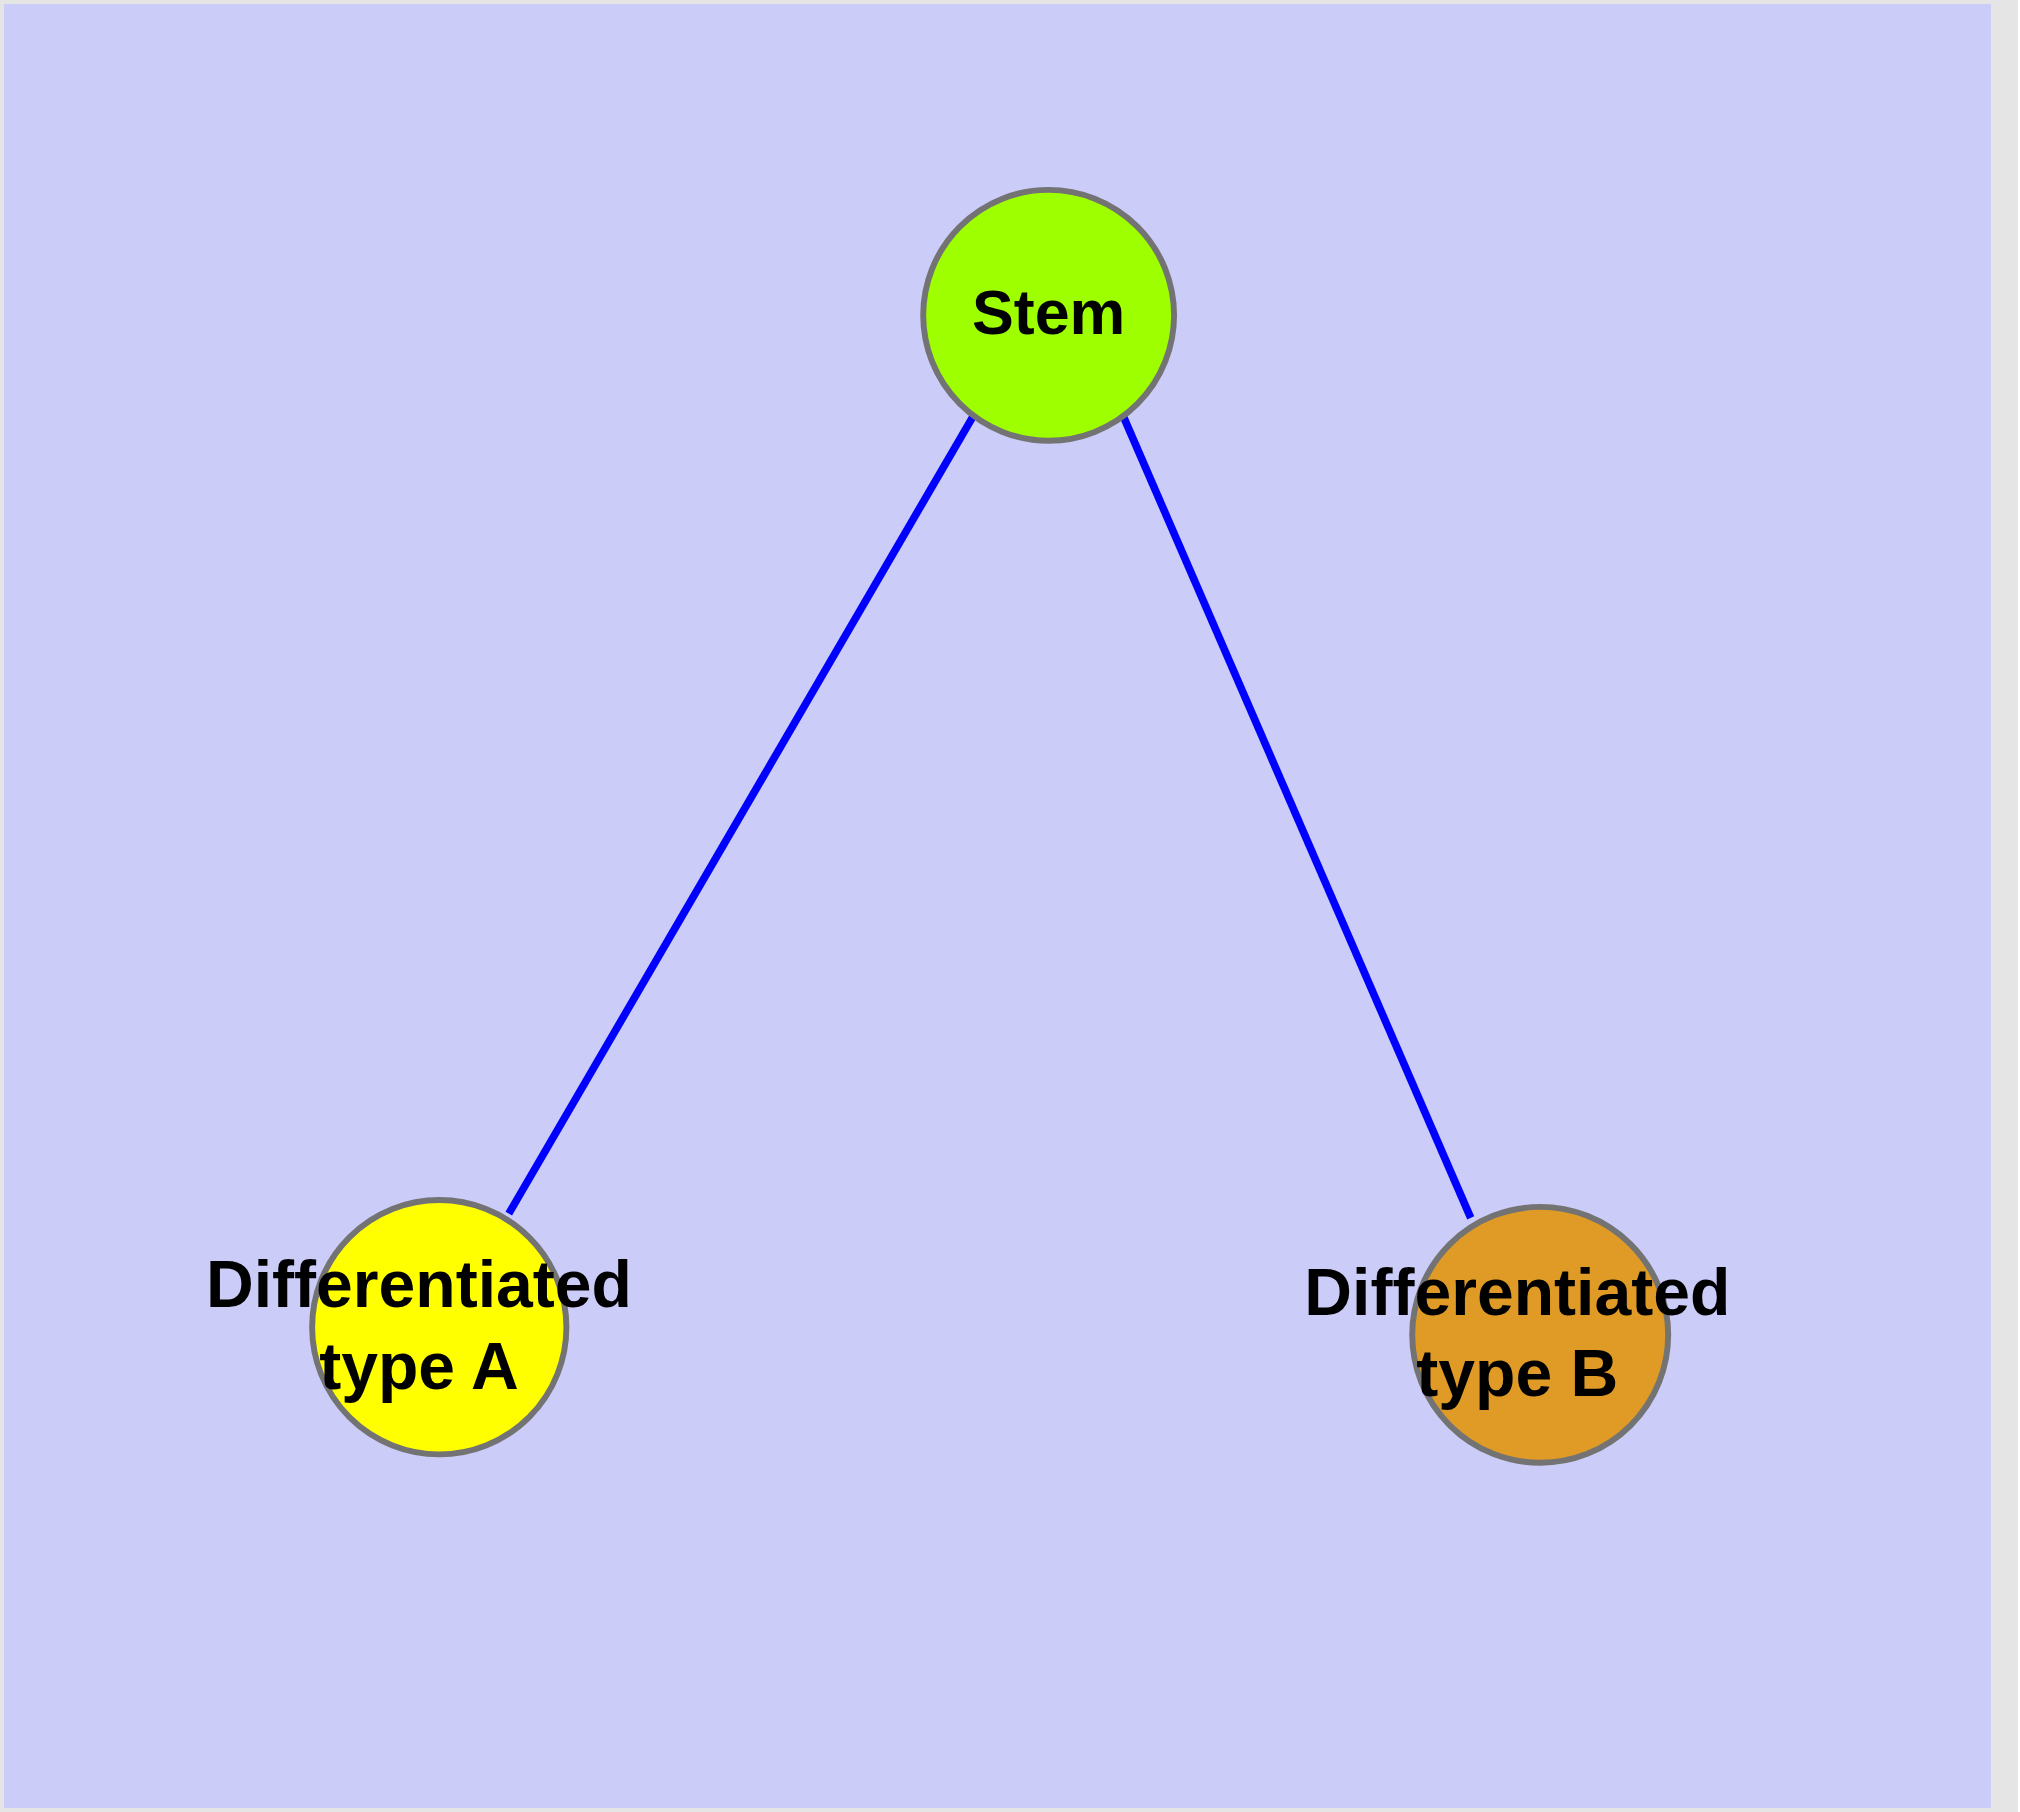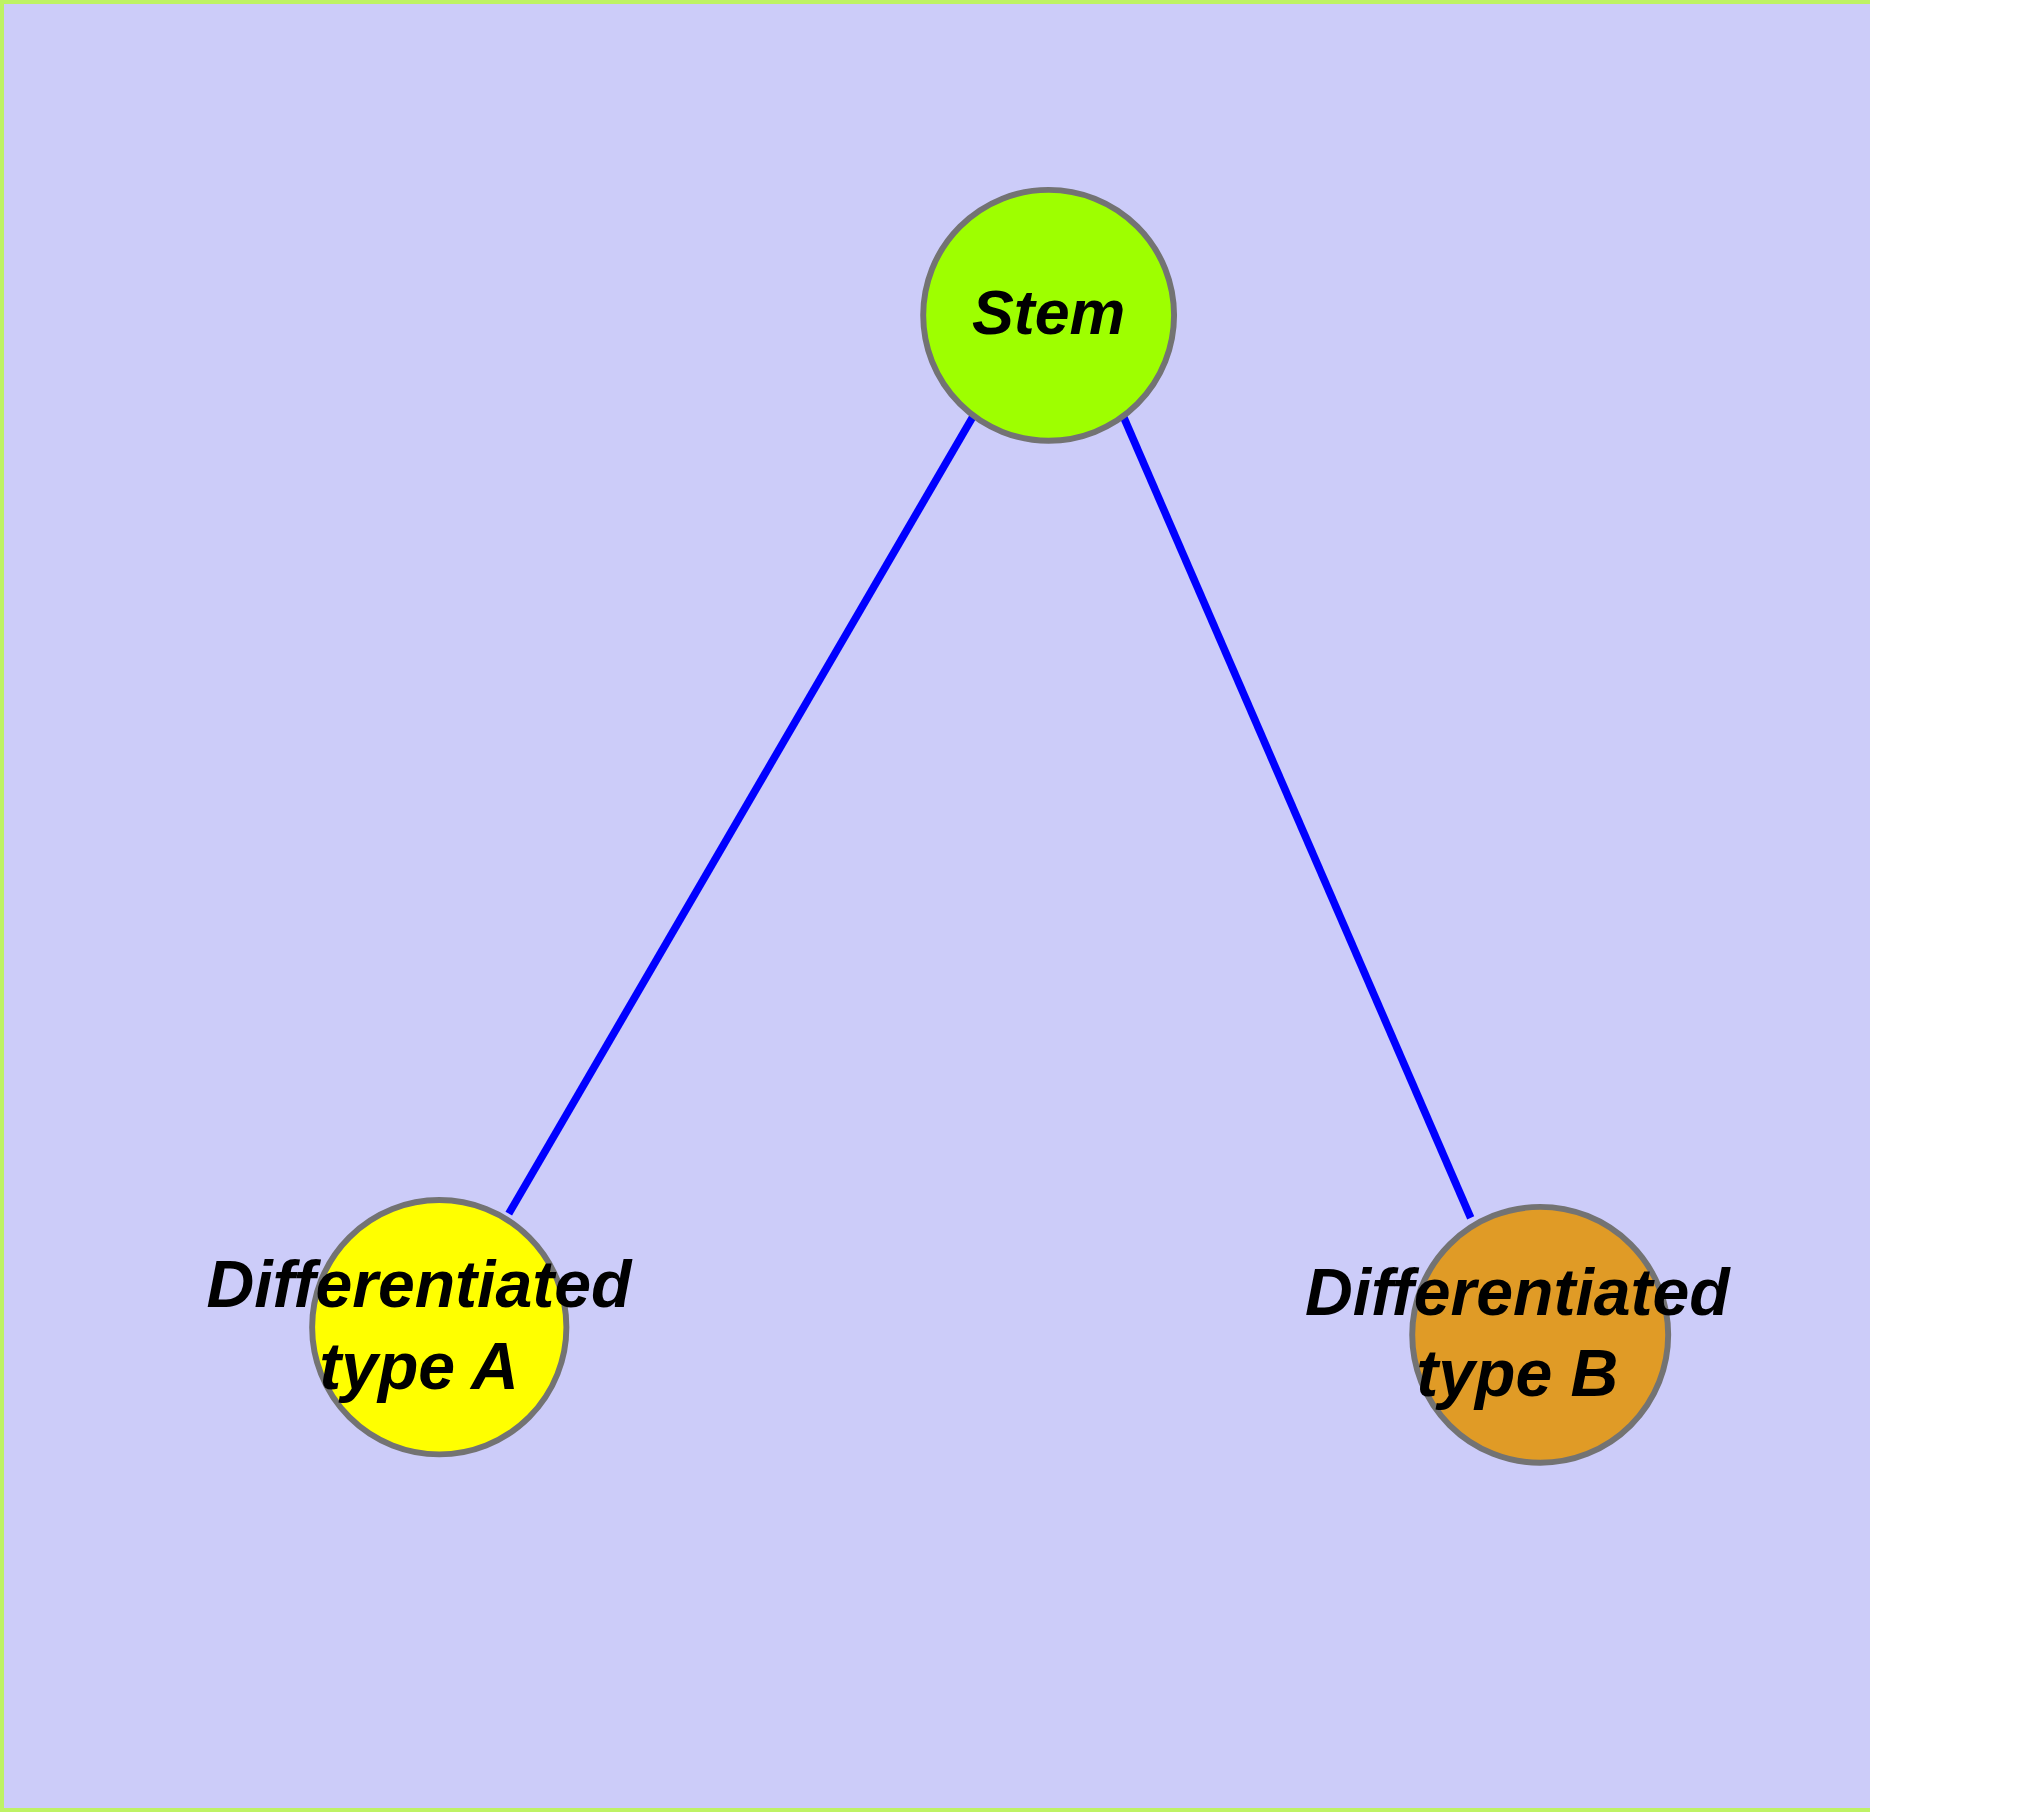--- a/index.html
+++ b/index.html
@@ -3,25 +3,24 @@
 <meta charset="utf-8">
 <title>Cell Lineage Graph</title>
 <style>
   html, body {
     margin: 0;
     padding: 0;
     background: #ffffff;
   }
   #canvas-root {
     position: relative;
-    width: 1870px;
+    width: 2018px;
     height: 1812px;
-    background: #bef264;
+    background: #e5e5e5;
     overflow: hidden;
-    font-style: italic;
   }
   #graph-surface {
     position: absolute;
     left: 4.2px;
     top: 4.2px;
     width: 1987px;
     height: 1804px;
     background: #ccccf9;
   }
   #graph-svg {

